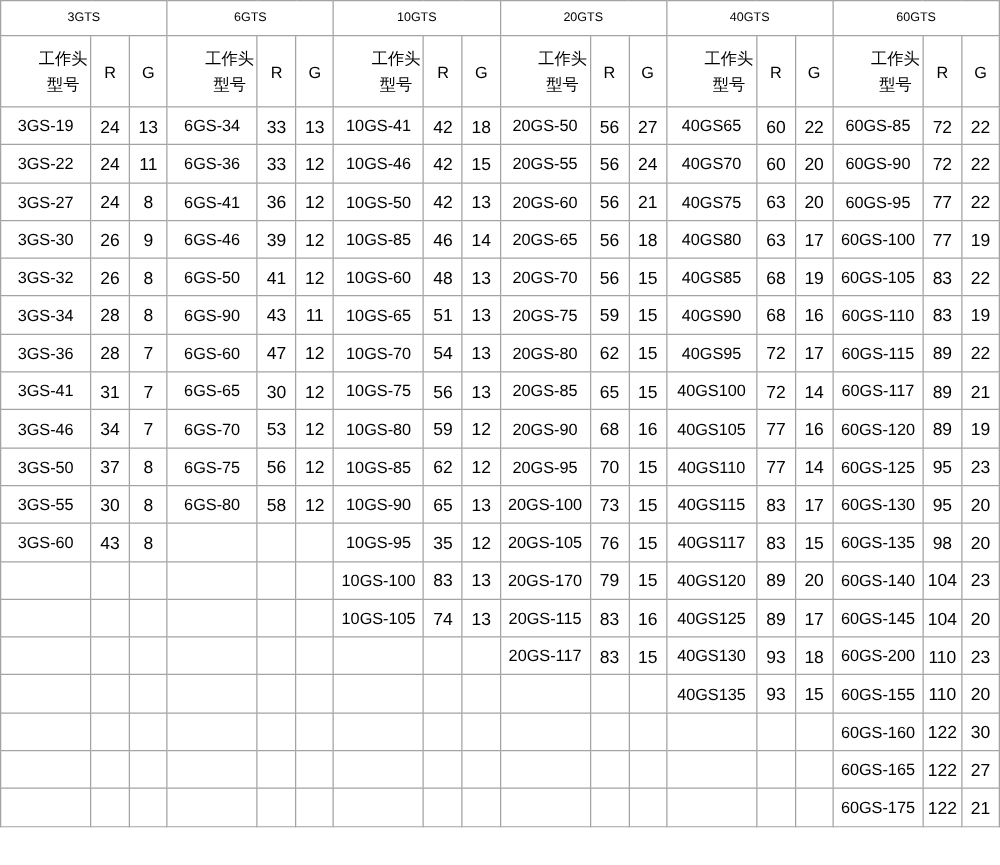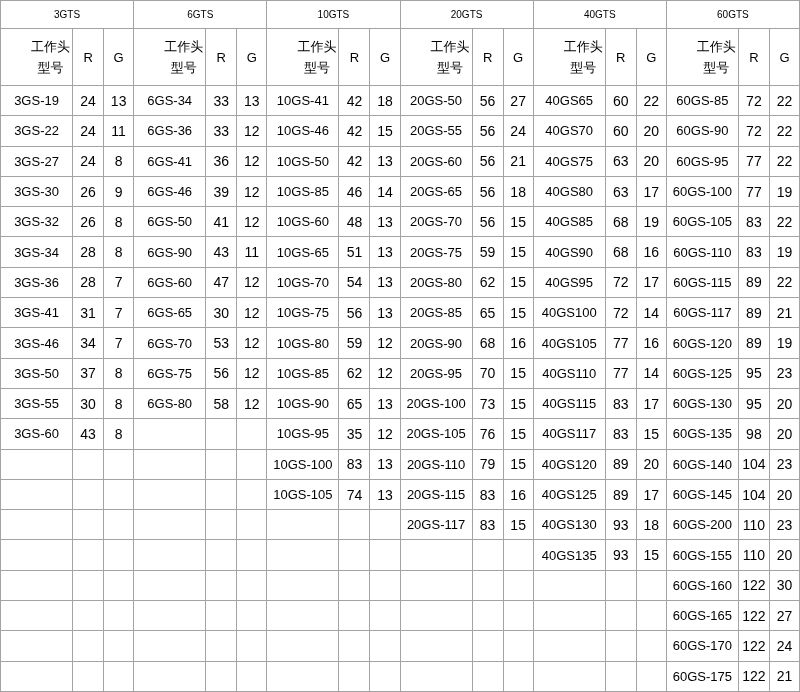--- a/index.html
+++ b/index.html
@@ -354,21 +354,21 @@
       <tr class="data-row">
         <td class="model-td"></td>
         <td class="num-td"></td>
         <td class="num-td"></td>
         <td class="model-td"></td>
         <td class="num-td"></td>
         <td class="num-td"></td>
         <td class="model-td">10GS-100</td>
         <td class="num-td">83</td>
         <td class="num-td">13</td>
-        <td class="model-td">20GS-110</td>
+        <td class="model-td">20GS-170</td>
         <td class="num-td">79</td>
         <td class="num-td">15</td>
         <td class="model-td">40GS120</td>
         <td class="num-td">89</td>
         <td class="num-td">20</td>
         <td class="model-td">60GS-140</td>
         <td class="num-td">104</td>
         <td class="num-td">23</td>
       </tr>
       <tr class="data-row">
@@ -480,38 +480,18 @@
         <td class="num-td"></td>
         <td class="model-td"></td>
         <td class="num-td"></td>
         <td class="num-td"></td>
         <td class="model-td"></td>
         <td class="num-td"></td>
         <td class="num-td"></td>
         <td class="model-td"></td>
         <td class="num-td"></td>
         <td class="num-td"></td>
-        <td class="model-td">60GS-170</td>
-        <td class="num-td">122</td>
-        <td class="num-td">24</td>
-      </tr>
-      <tr class="data-row">
-        <td class="model-td"></td>
-        <td class="num-td"></td>
-        <td class="num-td"></td>
-        <td class="model-td"></td>
-        <td class="num-td"></td>
-        <td class="num-td"></td>
-        <td class="model-td"></td>
-        <td class="num-td"></td>
-        <td class="num-td"></td>
-        <td class="model-td"></td>
-        <td class="num-td"></td>
-        <td class="num-td"></td>
-        <td class="model-td"></td>
-        <td class="num-td"></td>
-        <td class="num-td"></td>
         <td class="model-td">60GS-175</td>
         <td class="num-td">122</td>
         <td class="num-td">21</td>
       </tr>
     </tbody>
 </table>
 
 </body></html>

